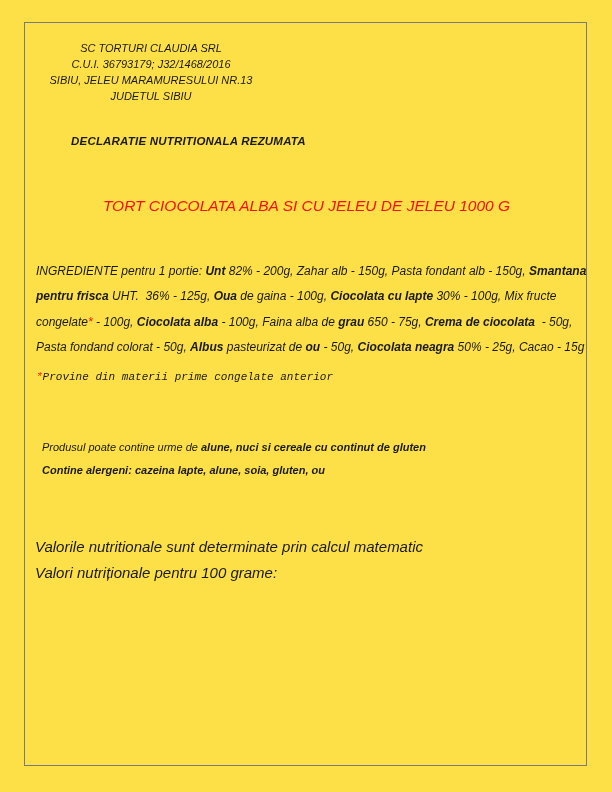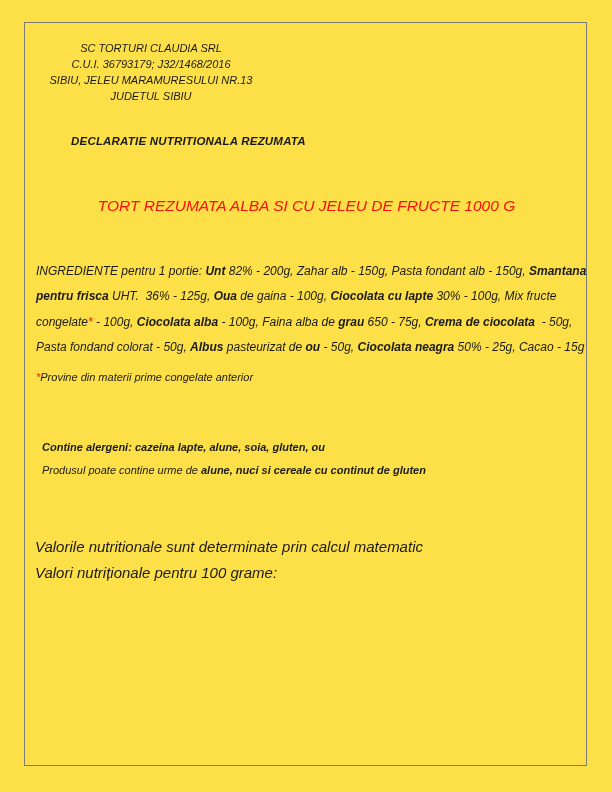--- a/index.html
+++ b/index.html
@@ -49,20 +49,21 @@
     font-size: 12px;
     line-height: 25.3px;
   }
   .rline { white-space: pre; }
   .b { font-weight: 700; }
   .red { color: var(--red, #fb0f0c); }
   .note {
     position: absolute;
     top: 371px; left: 36px;
     font-size: 11px;
+    font-family: Liberation Mono, monospace;
   }
   .allergens {
     position: absolute;
     top: 436px; left: 42px;
     font-size: 11px;
     line-height: 23px;
   }
   .nutrition {
     position: absolute;
     top: 534px; left: 35px;
@@ -79,33 +80,33 @@
 
   <div class="company">
     <div>SC TORTURI CLAUDIA SRL</div>
     <div>C.U.I. 36793179; J32/1468/2016</div>
     <div>SIBIU, JELEU MARAMURESULUI NR.13</div>
     <div>JUDETUL SIBIU</div>
   </div>
 
   <div class="decl-title">DECLARATIE NUTRITIONALA REZUMATA</div>
 
-  <div class="product-title">TORT REZUMATA ALBA SI CU JELEU DE FRUCTE 1000 G</div>
+  <div class="product-title">TORT CIOCOLATA ALBA SI CU JELEU DE JELEU 1000 G</div>
 
   <div class="ingredients">
     <div class="rline"><span>INGREDIENTE pentru 1 portie: </span><span class="b">Unt</span><span> 82% - 200g, Zahar alb - 150g, Pasta fondant alb - 150g, </span><span class="b">Smantana</span></div>
     <div class="rline"><span class="b">pentru frisca</span><span> UHT.  36% - 125g, </span><span class="b">Oua</span><span> de gaina - 100g, </span><span class="b">Ciocolata cu lapte</span><span> 30% - 100g, Mix fructe</span></div>
     <div class="rline"><span>congelate</span><span class="red">*</span><span> - 100g, </span><span class="b">Ciocolata alba</span><span> - 100g, Faina alba de </span><span class="b">grau</span><span> 650 - 75g, </span><span class="b">Crema de ciocolata</span><span>  - 50g,</span></div>
     <div class="rline"><span>Pasta fondand colorat - 50g, </span><span class="b">Albus</span><span> pasteurizat de </span><span class="b">ou</span><span> - 50g, </span><span class="b">Ciocolata neagra</span><span> 50% - 25g, Cacao - 15g</span></div>
   </div>
 
   <div class="note rline"><span class="red">*</span><span>Provine din materii prime congelate anterior</span></div>
 
   <div class="allergens">
+    <div class="rline"><span>Produsul poate contine urme de </span><span class="b">alune, nuci si cereale cu continut de gluten</span></div>
     <div class="rline"><span class="b">Contine alergeni: cazeina lapte, alune, soia, gluten, ou</span></div>
-    <div class="rline"><span>Produsul poate contine urme de </span><span class="b">alune, nuci si cereale cu continut de gluten</span></div>
   </div>
 
   <div class="nutrition">
     <div>Valorile nutritionale sunt determinate prin calcul matematic</div>
     <div>Valori nutriționale pentru 100 grame:</div>
   </div>
 </div>
 
 </body></html>

